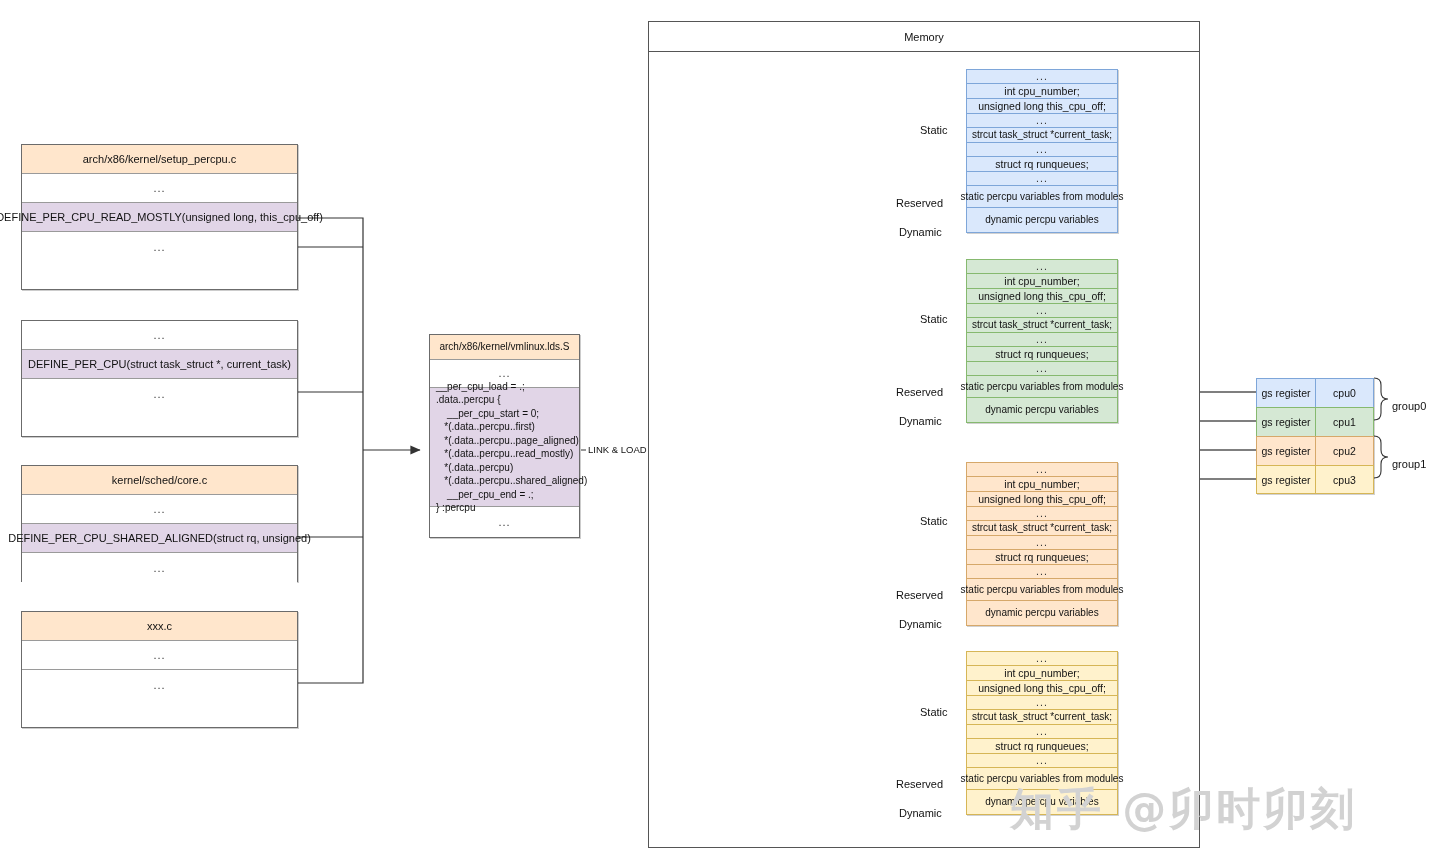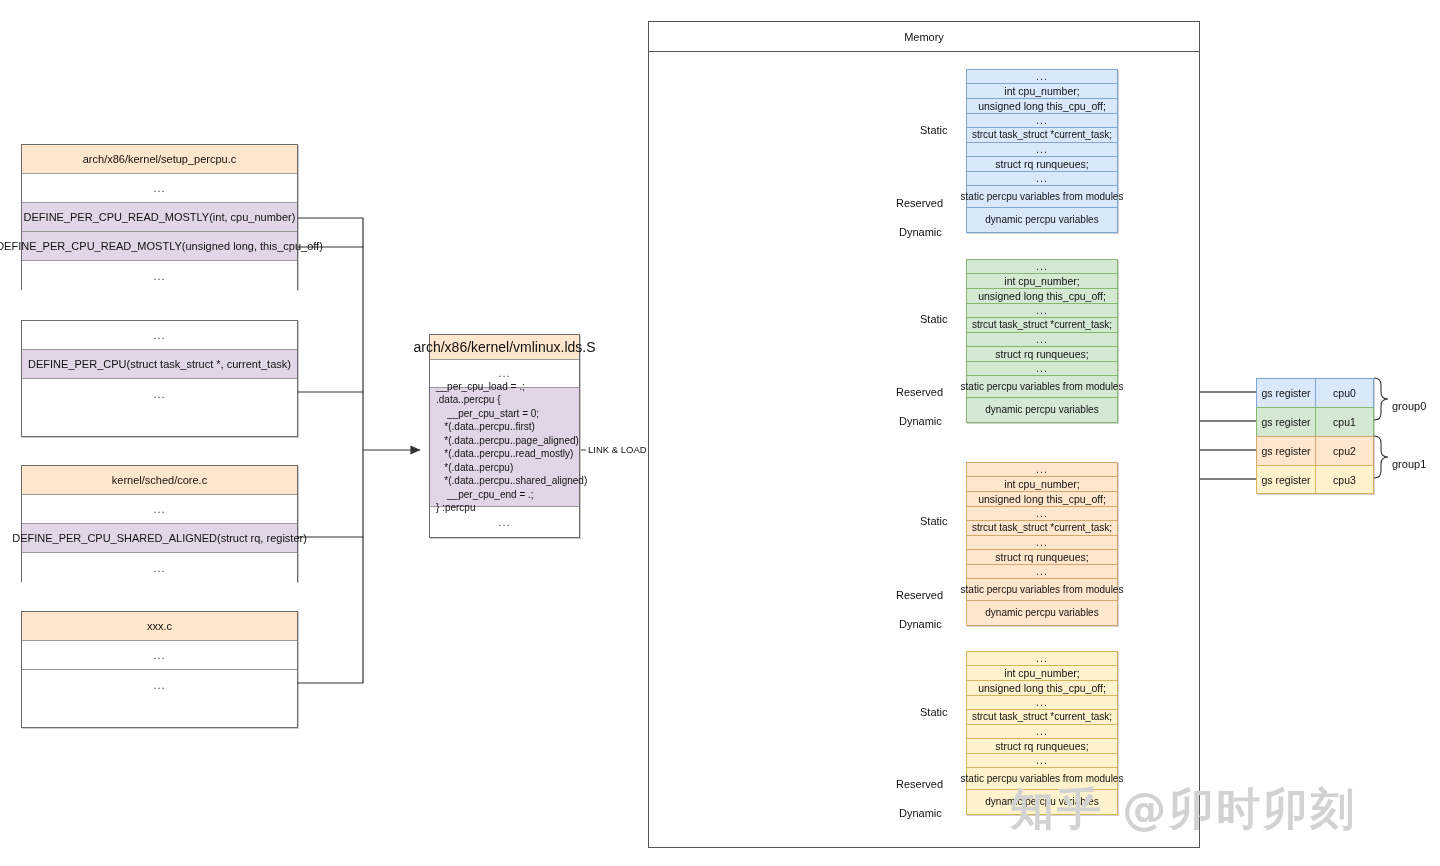--- a/index.html
+++ b/index.html
@@ -119,46 +119,45 @@
 
   <g stroke="#333" stroke-width="1.1" fill="none">
     <path d="M1374,378 q7,0 7,7 l0,7 q0,7 7,7 q-7,0 -7,7 l0,7 q0,7 -7,7"></path>
     <path d="M1374,436 q7,0 7,7 l0,7 q0,7 7,7 q-7,0 -7,7 l0,7 q0,7 -7,7"></path>
   </g>
 </svg>
 
 <div class="tbl" style="left:21px;top:144px;width:277px;height:146px;">
   <div class="row hdr c-orange" style="height:29px;">arch/x86/kernel/setup_percpu.c</div>
   <div class="row c-white dots" style="height:29px;">...</div>
-  <div class="row c-purple" style="height:29px;">DEFINE_PER_CPU_READ_MOSTLY(int, cpu_number)</div>
   <div class="row c-purple" style="height:29px;">DEFINE_PER_CPU_READ_MOSTLY(unsigned long, this_cpu_off)</div>
   <div class="row c-white dots" style="height:30px;">...</div>
 </div>
 
 <div class="tbl" style="left:21px;top:320px;width:277px;height:117px;">
   <div class="row c-white dots" style="height:29px;">...</div>
   <div class="row c-purple" style="height:29px;">DEFINE_PER_CPU(struct task_struct *, current_task)</div>
   <div class="row c-white dots" style="height:30px;">...</div>
 </div>
 
 <div class="tbl" style="left:21px;top:465px;width:277px;height:117px;">
   <div class="row hdr c-orange" style="height:29px;">kernel/sched/core.c</div>
   <div class="row c-white dots" style="height:29px;">...</div>
-  <div class="row c-purple" style="height:29px;">DEFINE_PER_CPU_SHARED_ALIGNED(struct rq, register)</div>
+  <div class="row c-purple" style="height:29px;">DEFINE_PER_CPU_SHARED_ALIGNED(struct rq, unsigned)</div>
   <div class="row c-white dots" style="height:30px;">...</div>
 </div>
 
 <div class="tbl" style="left:21px;top:611px;width:277px;height:117px;">
   <div class="row hdr c-orange" style="height:29px;">xxx.c</div>
   <div class="row c-white dots" style="height:29px;">...</div>
   <div class="row c-white dots" style="height:30px;">...</div>
 </div>
 
 <div class="tbl" style="left:429px;top:334px;width:151px;height:204px;">
-  <div class="row hdr c-orange" style="height:25px;font-size:14px;">arch/x86/kernel/vmlinux.lds.S</div>
+  <div class="row hdr c-orange" style="height:25px;font-size:10px;">arch/x86/kernel/vmlinux.lds.S</div>
   <div class="row c-white dots" style="height:28px;">...</div>
   <div class="row c-purple" style="height:119px;justify-content:flex-start;padding:4px 6px;">
     <span class="code">__per_cpu_load = .;
 .data..percpu {
     __per_cpu_start = 0;
    *(.data..percpu..first)
    *(.data..percpu..page_aligned)
    *(.data..percpu..read_mostly)
    *(.data..percpu)
    *(.data..percpu..shared_aligned)

